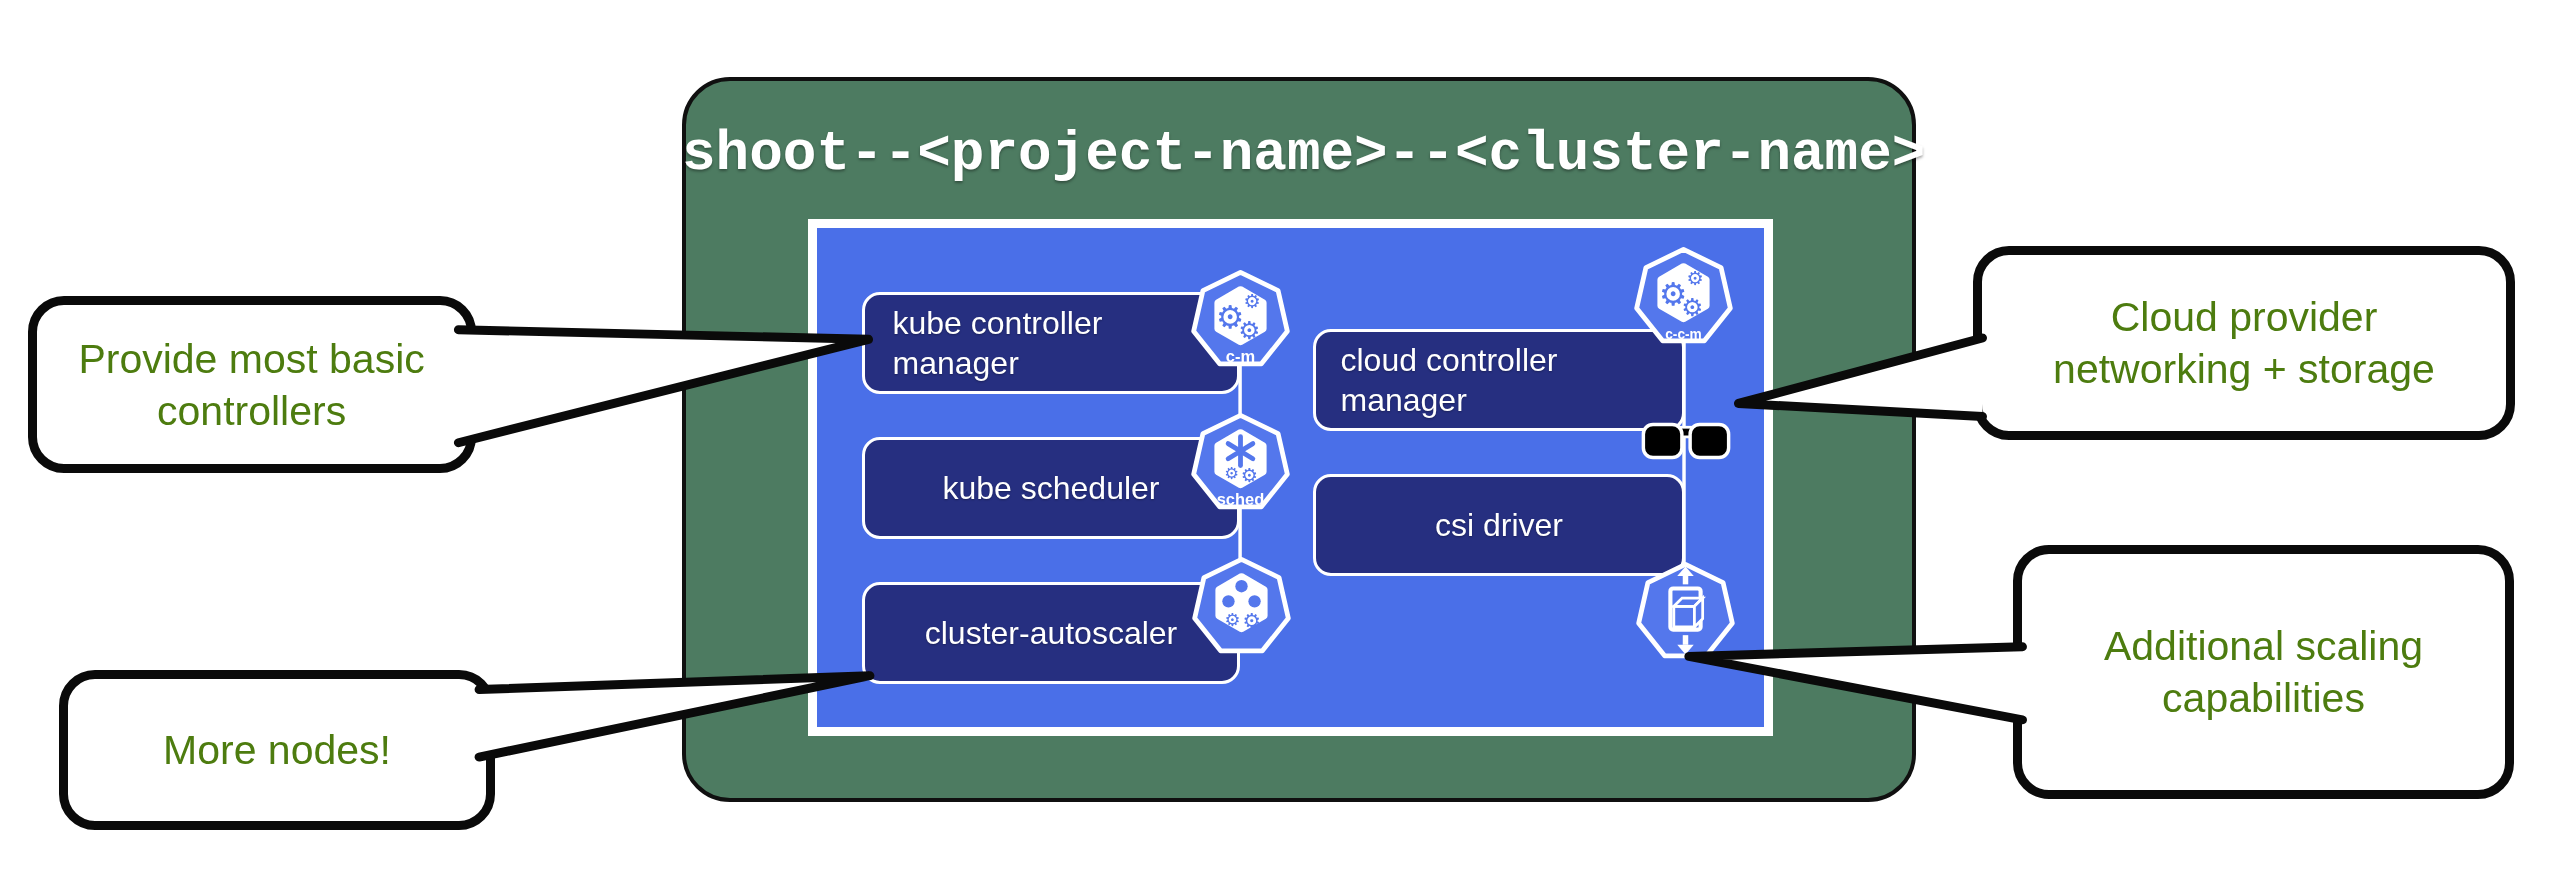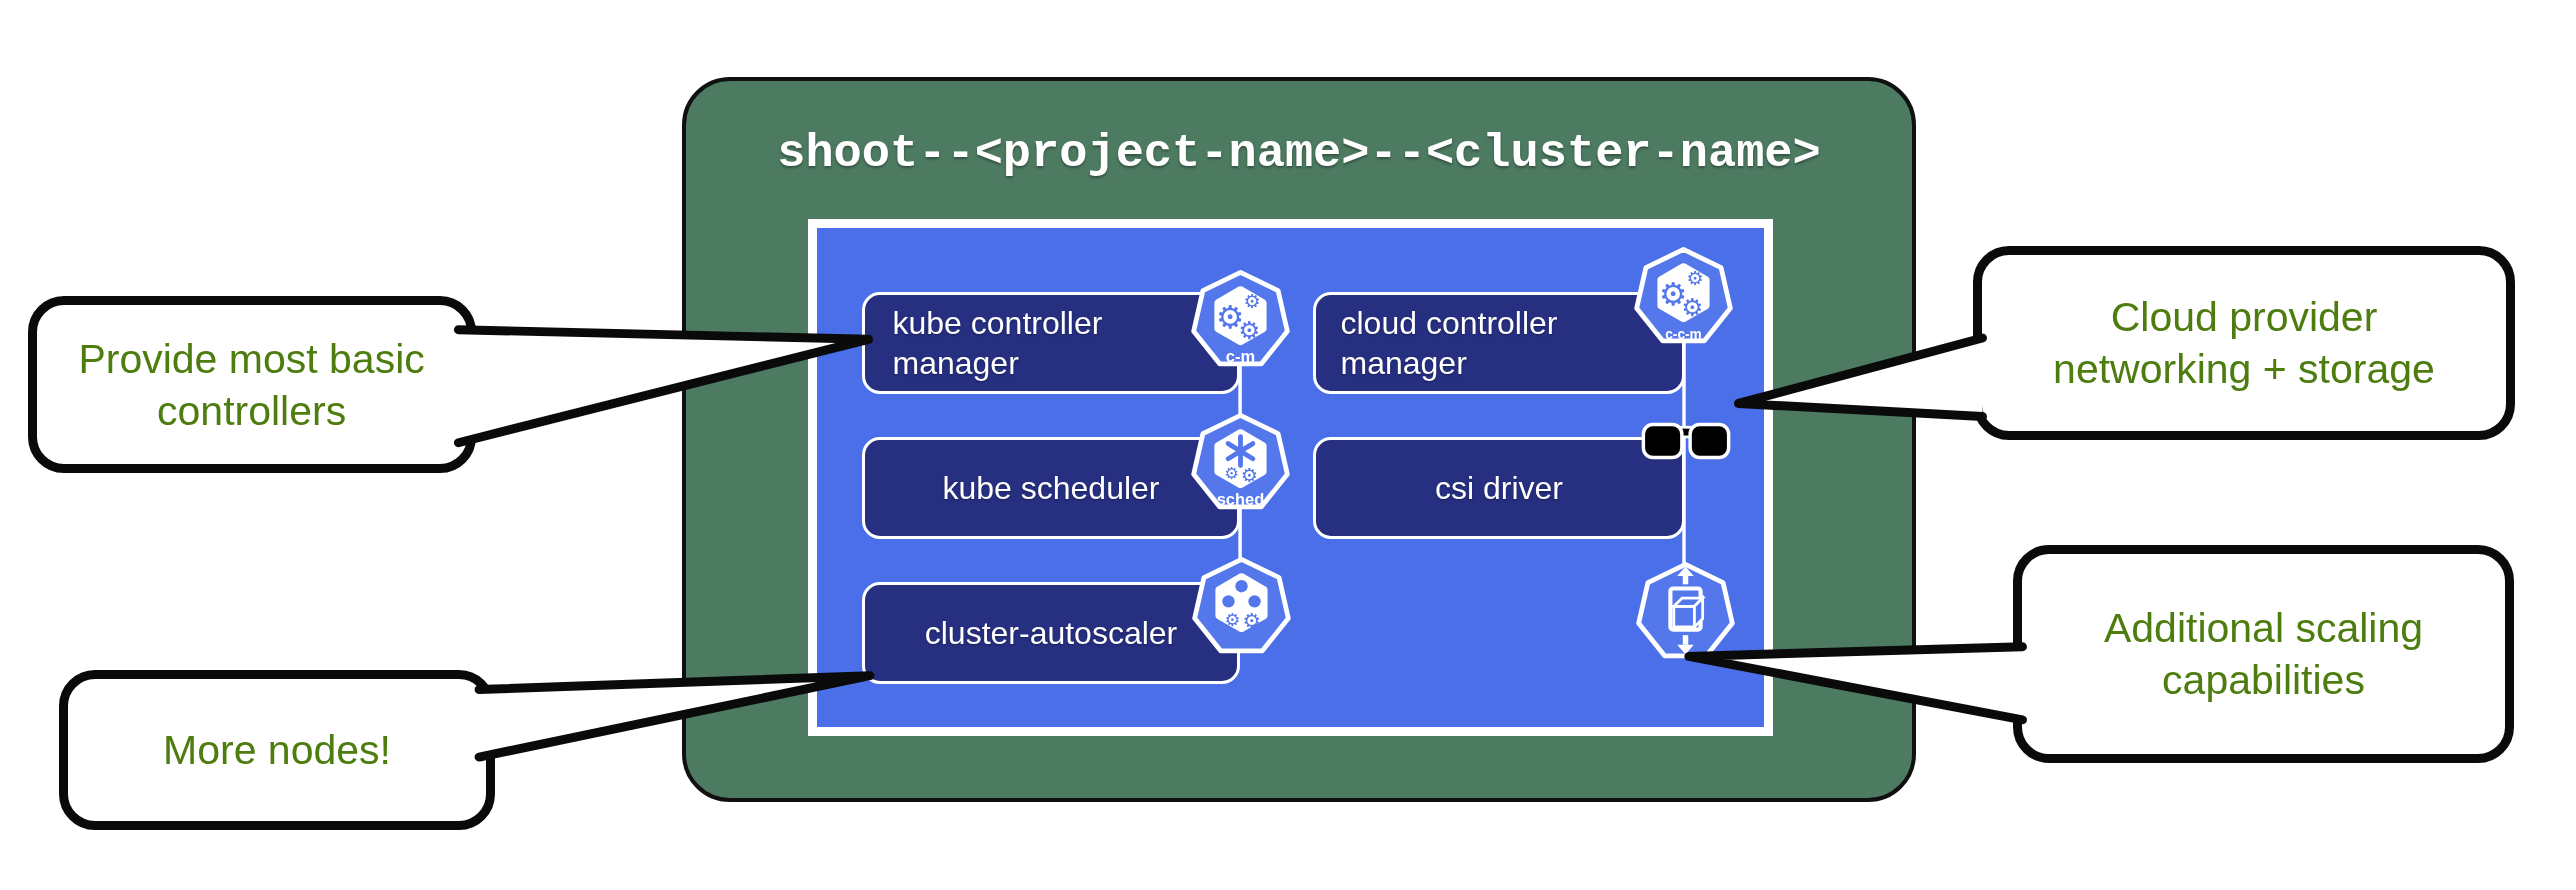--- a/index.html
+++ b/index.html
@@ -9,50 +9,50 @@
 
   .green-box{
     left:682px;top:77px;width:1234px;height:725px;
     background:#4d7b61;border:4.1px solid #101010;border-radius:48px;
     box-sizing:border-box;
   }
   .cluster-title{
     left:682px;top:116px;width:1234px;height:76px;
     text-align:center;color:#ffffff;
     font-family:"Liberation Mono","DejaVu Sans Mono",monospace;
-    font-weight:bold;font-size:47px;line-height:76px;
+    font-weight:bold;font-size:56px;line-height:76px;
     text-shadow:0 2.1px 2.8px rgba(0,0,0,0.35);
     white-space:nowrap;
   }
   .blue-box{
     left:808px;top:219px;width:965px;height:517px;
     background:#4a6fe8;border:9.7px solid #ffffff;box-sizing:border-box;
   }
   .component{
     background:#262f80;border:3.4px solid #ffffff;border-radius:18px;
     box-sizing:border-box;display:flex;align-items:center;justify-content:center;
     color:#ffffff;font-size:32px;line-height:40px;text-align:left;
   }
   .component .comp-label{max-width:317px;text-shadow:0 1.4px 2.1px rgba(0,0,0,0.3);}
   .c1{left:862px;width:378px;}
-  .c2{left:1313px;width:372px;}
+  .c2{left:1313px;width:372px;margin-top:37px;}
   .r1{top:292px;height:102px;}
   .r2{top:437px;height:102px;}
   .r3{top:582px;height:102px;}
 
   .bubble{
     background:#ffffff;border:9px solid #0a0a0a;border-radius:36px;
     box-sizing:border-box;display:flex;align-items:center;justify-content:center;
     color:#4d7c0f;font-size:41px;line-height:52px;text-align:center;
   }
   .bubble .bub-label{max-width:414px;}
   .b1{left:27.6px;top:296px;width:448px;height:177px;}
   .b2{left:59px;top:670px;width:436px;height:160px;}
   .b3{left:1973px;top:246px;width:542px;height:194px;}
-  .b4{left:2013px;top:545px;width:501px;height:218px;}
+  .b4{left:2013px;top:545px;width:501px;height:254px;}
 
   svg{display:block;}
   .overlay{left:0;top:0;width:2576px;height:891px;pointer-events:none;}
   .icon{pointer-events:none;}
   .hepta-label{font-family:"Liberation Sans",sans-serif;font-weight:bold;fill:#ffffff;}
   .gear{font-family:"DejaVu Sans",sans-serif;}
 </style>
 </head>
 <body>
 

